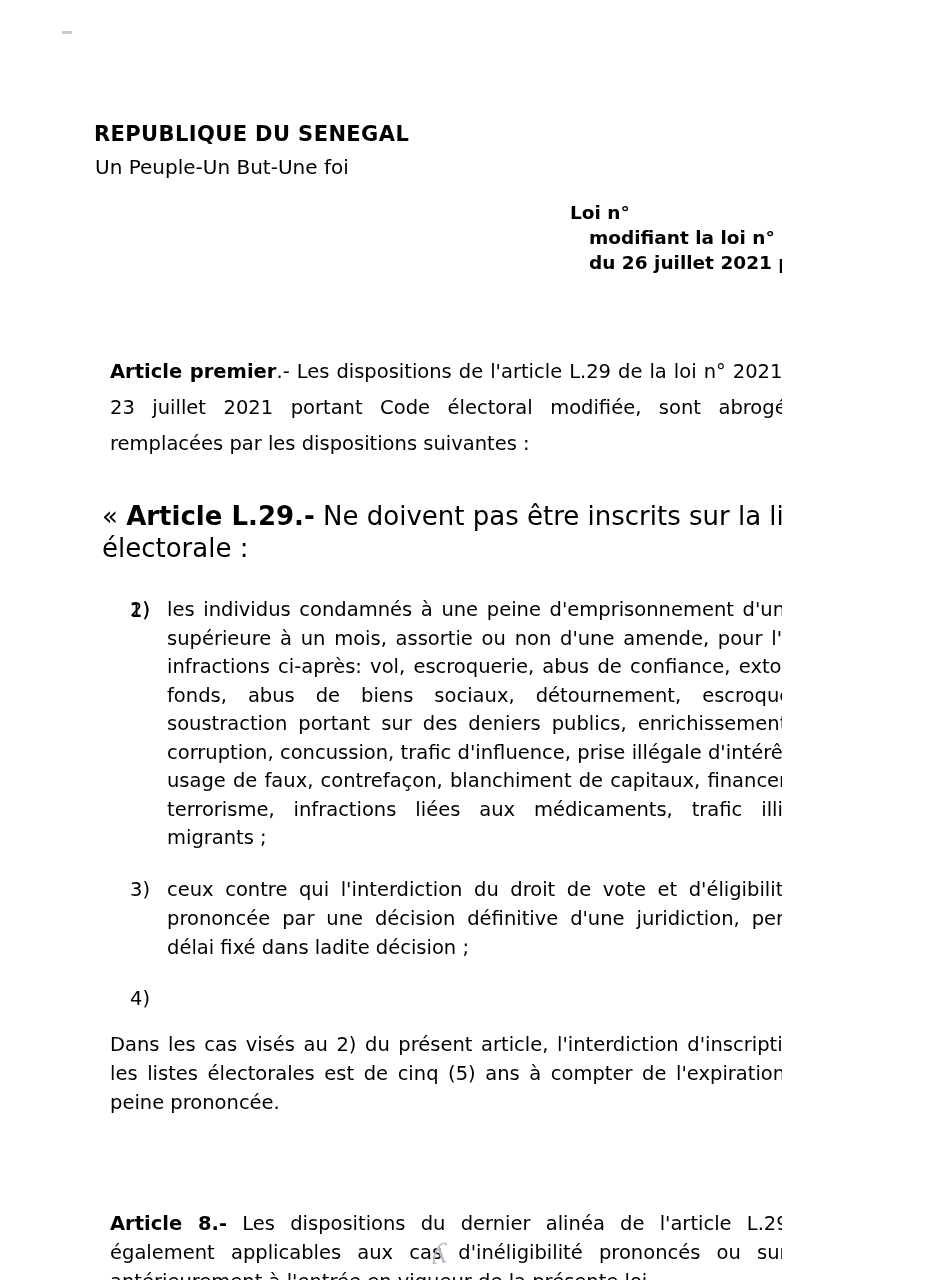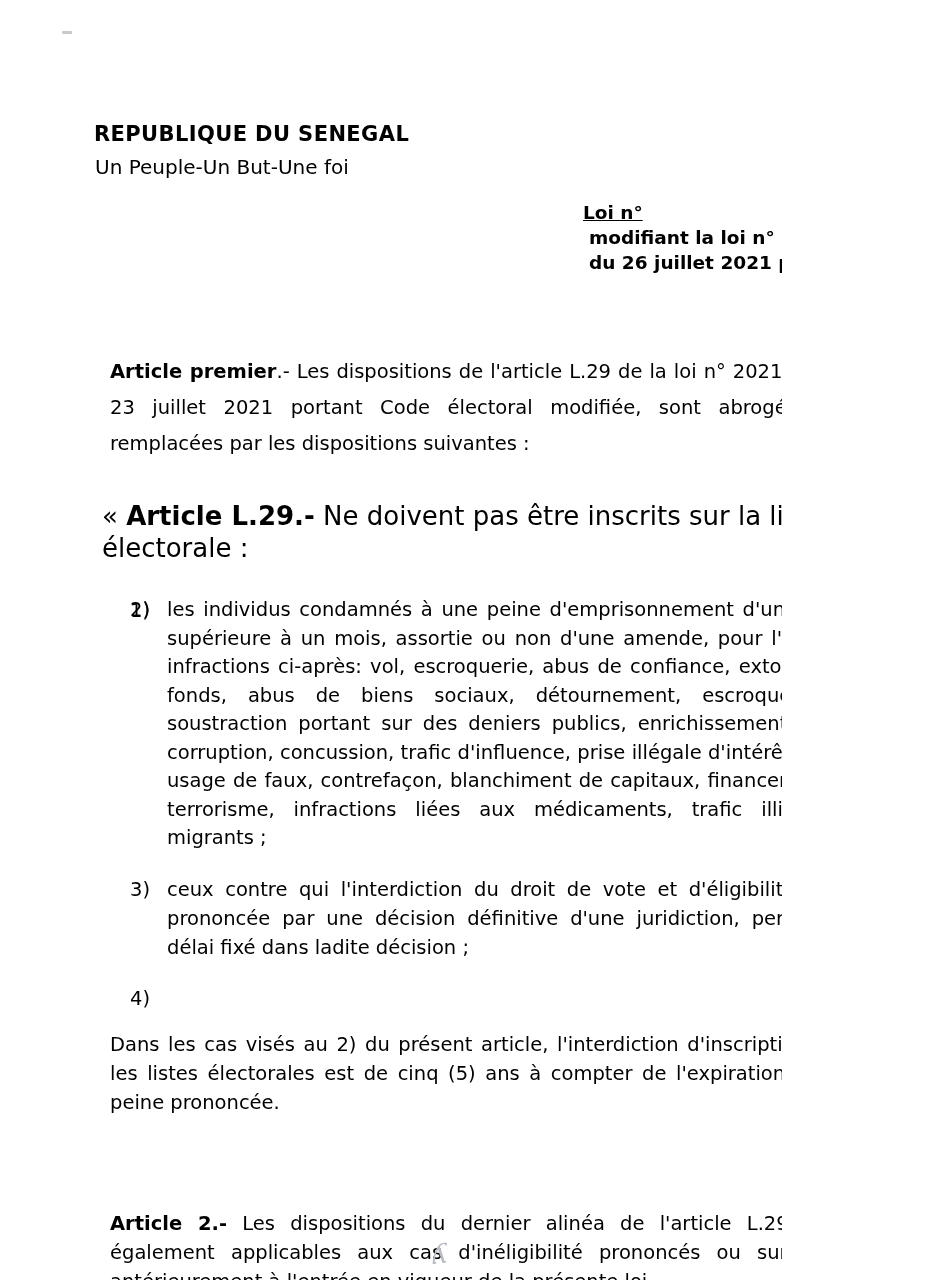--- a/index.html
+++ b/index.html
@@ -71,21 +71,21 @@
   
   .law-title {
     position: absolute;
     left: 570px;
     top: 200px;
     width: 300px;
     font-size: 18.5px;
     font-weight: bold;
     line-height: 25px;
   }
-  .law-title .ln-1 { margin-left: 13px; text-decoration: underline; }
+  .law-title .ln-1 { margin-left: 0px; }
   .law-title .ln-2,
   .law-title .ln-3,
   .law-title .ln-4 { margin-left: 19px; }
 
   
   .body-col {
     position: absolute;
     left: 94px;
     top: 338px;
     width: 768px;
@@ -207,21 +207,21 @@
 
     <div class="gap-lg"></div>
 
     <p class="para tight">Dans les cas visés au 2) du présent article, l'interdiction d'inscription sur les listes électorales est de cinq (5) ans à compter de l'expiration de la peine prononcée.</p>
 
     <div class="gap-lg"></div>
 
 
     <div class="gap-lg"></div>
 
-    <p class="para tight"><b class="lead">Article 2.-</b><span> Les dispositions du dernier alinéa de l'article L.29 sont également applicables aux cas d'inéligibilité prononcés ou survenus antérieurement à l'entrée en vigueur de la présente loi.</span></p>
+    <p class="para tight"><b class="lead">Article 8.-</b><span> Les dispositions du dernier alinéa de l'article L.29 sont également applicables aux cas d'inéligibilité prononcés ou survenus antérieurement à l'entrée en vigueur de la présente loi.</span></p>
 
   </div>
 
   <div class="scan-mark-bottom">ʎ</div>
 
   <div class="page-number-box">
     <div class="pn">3</div>
   </div>
 
 </div>

